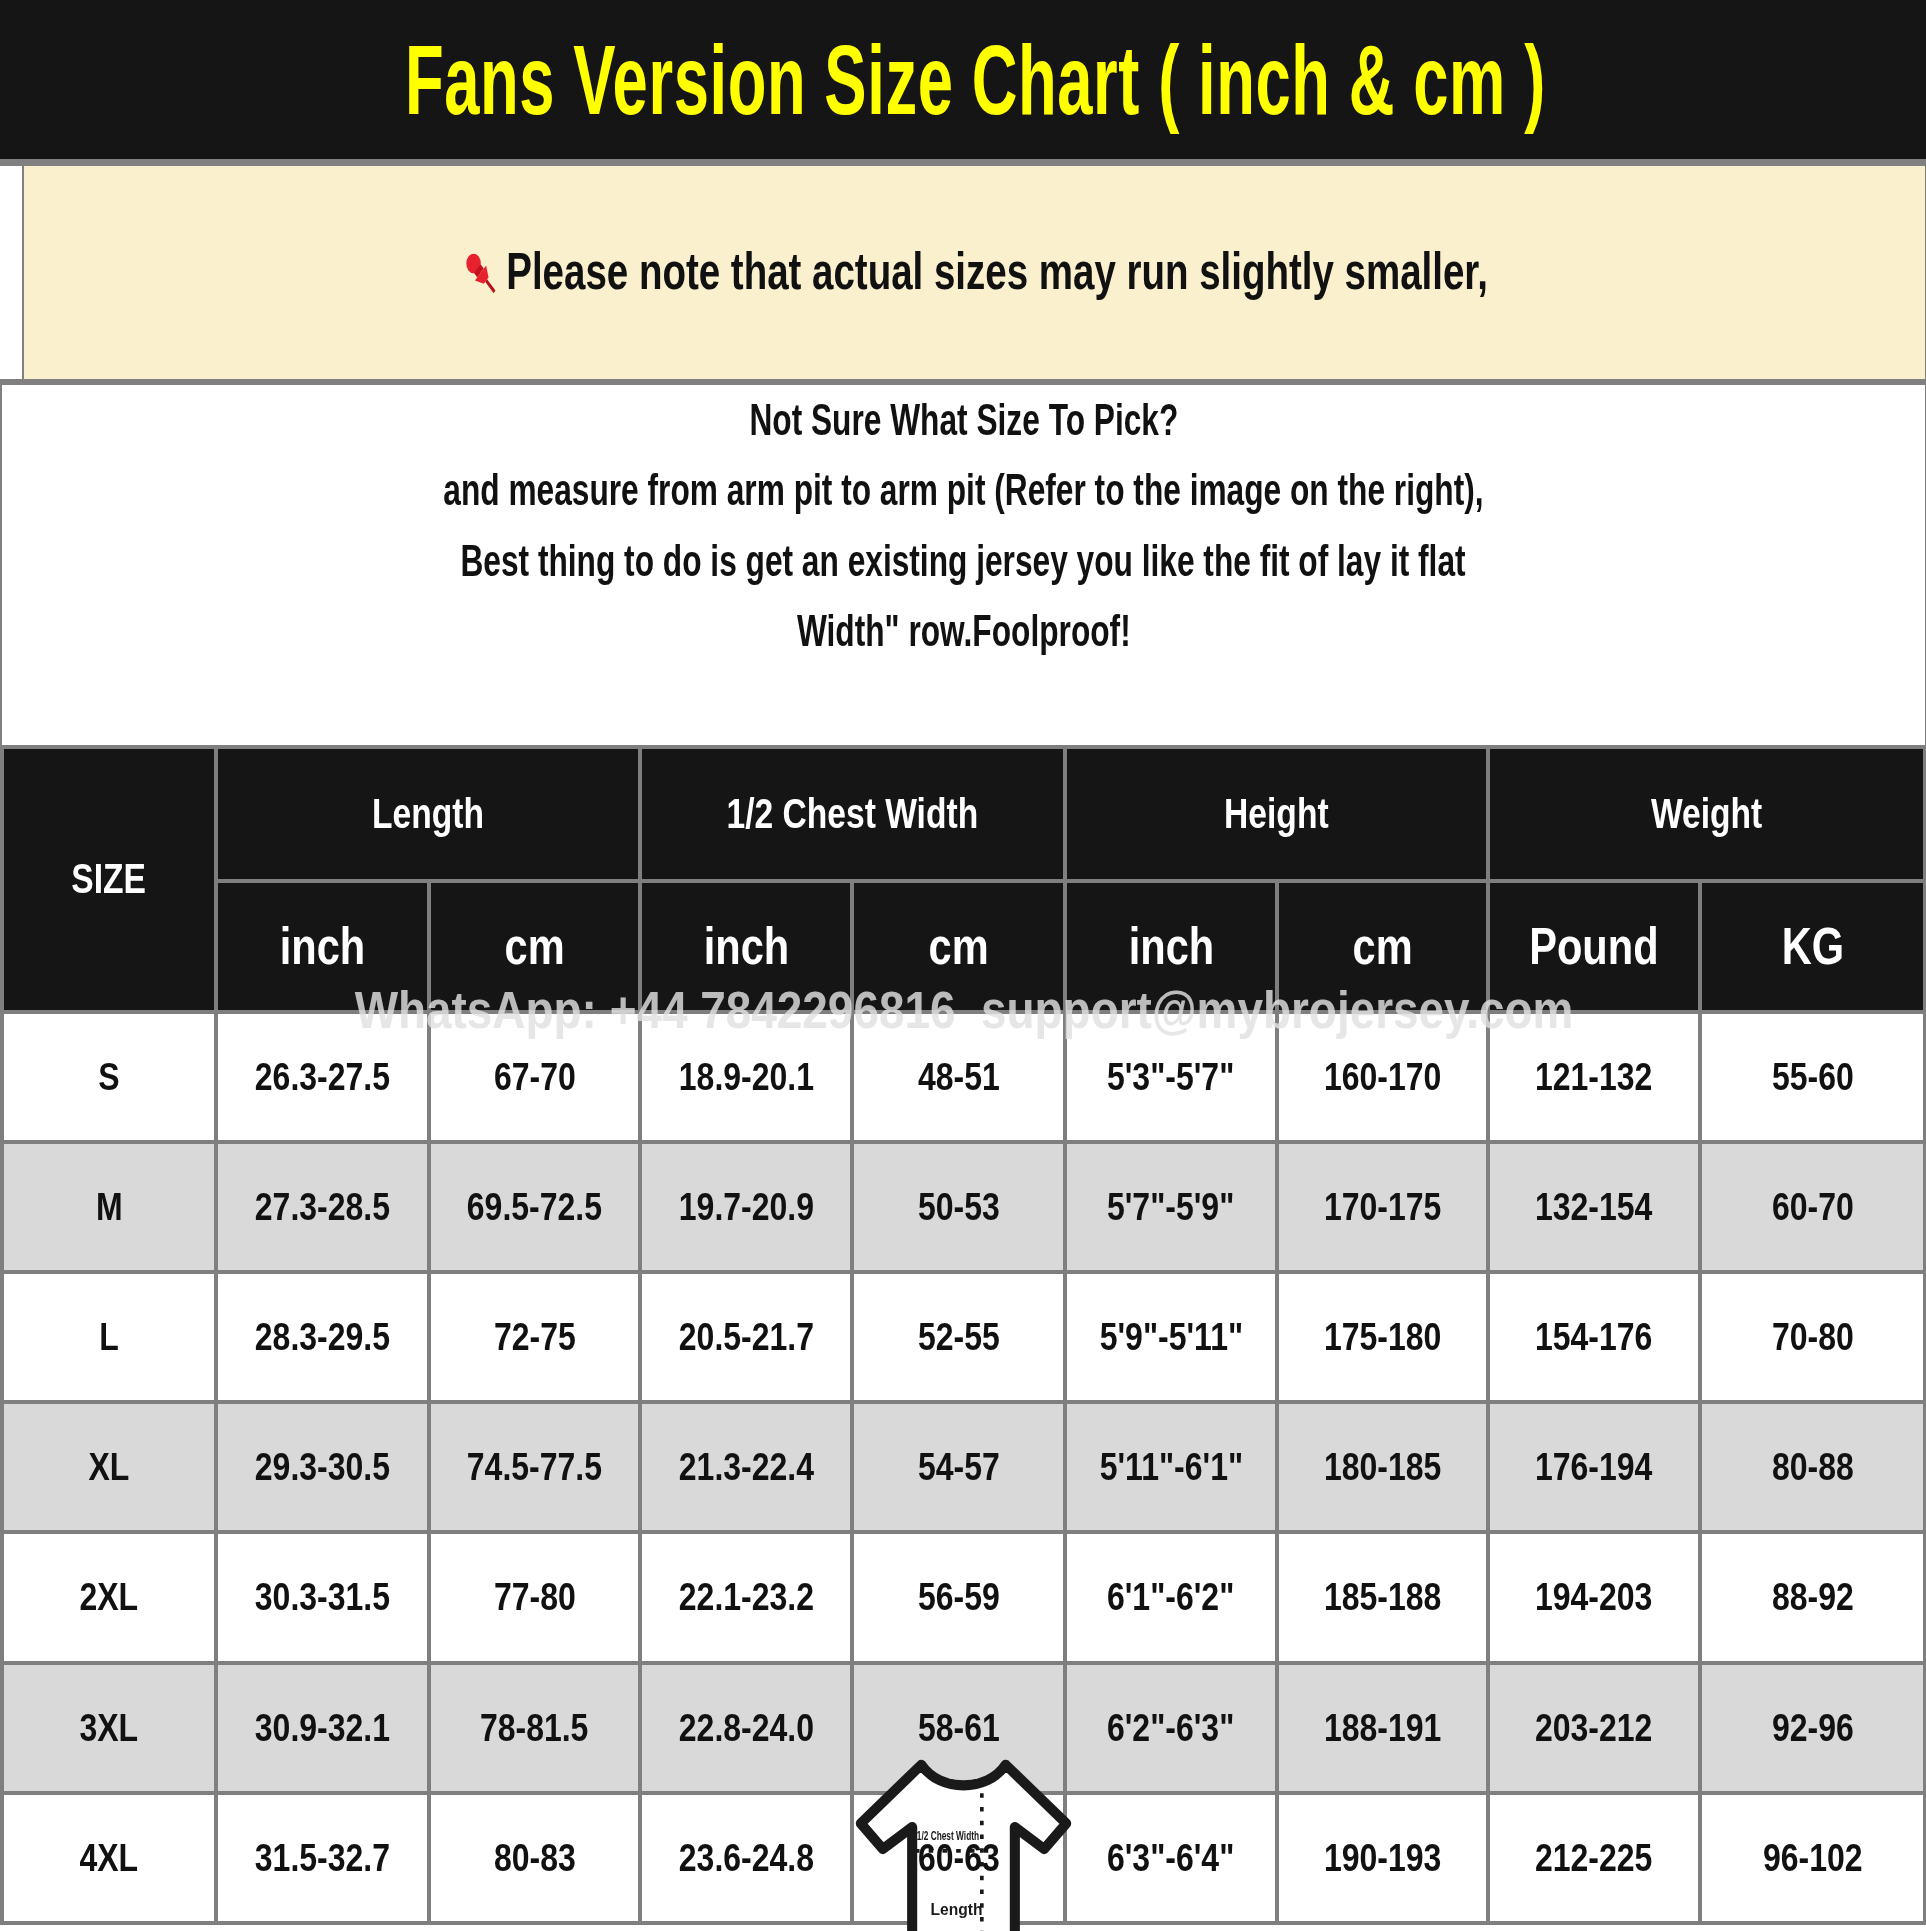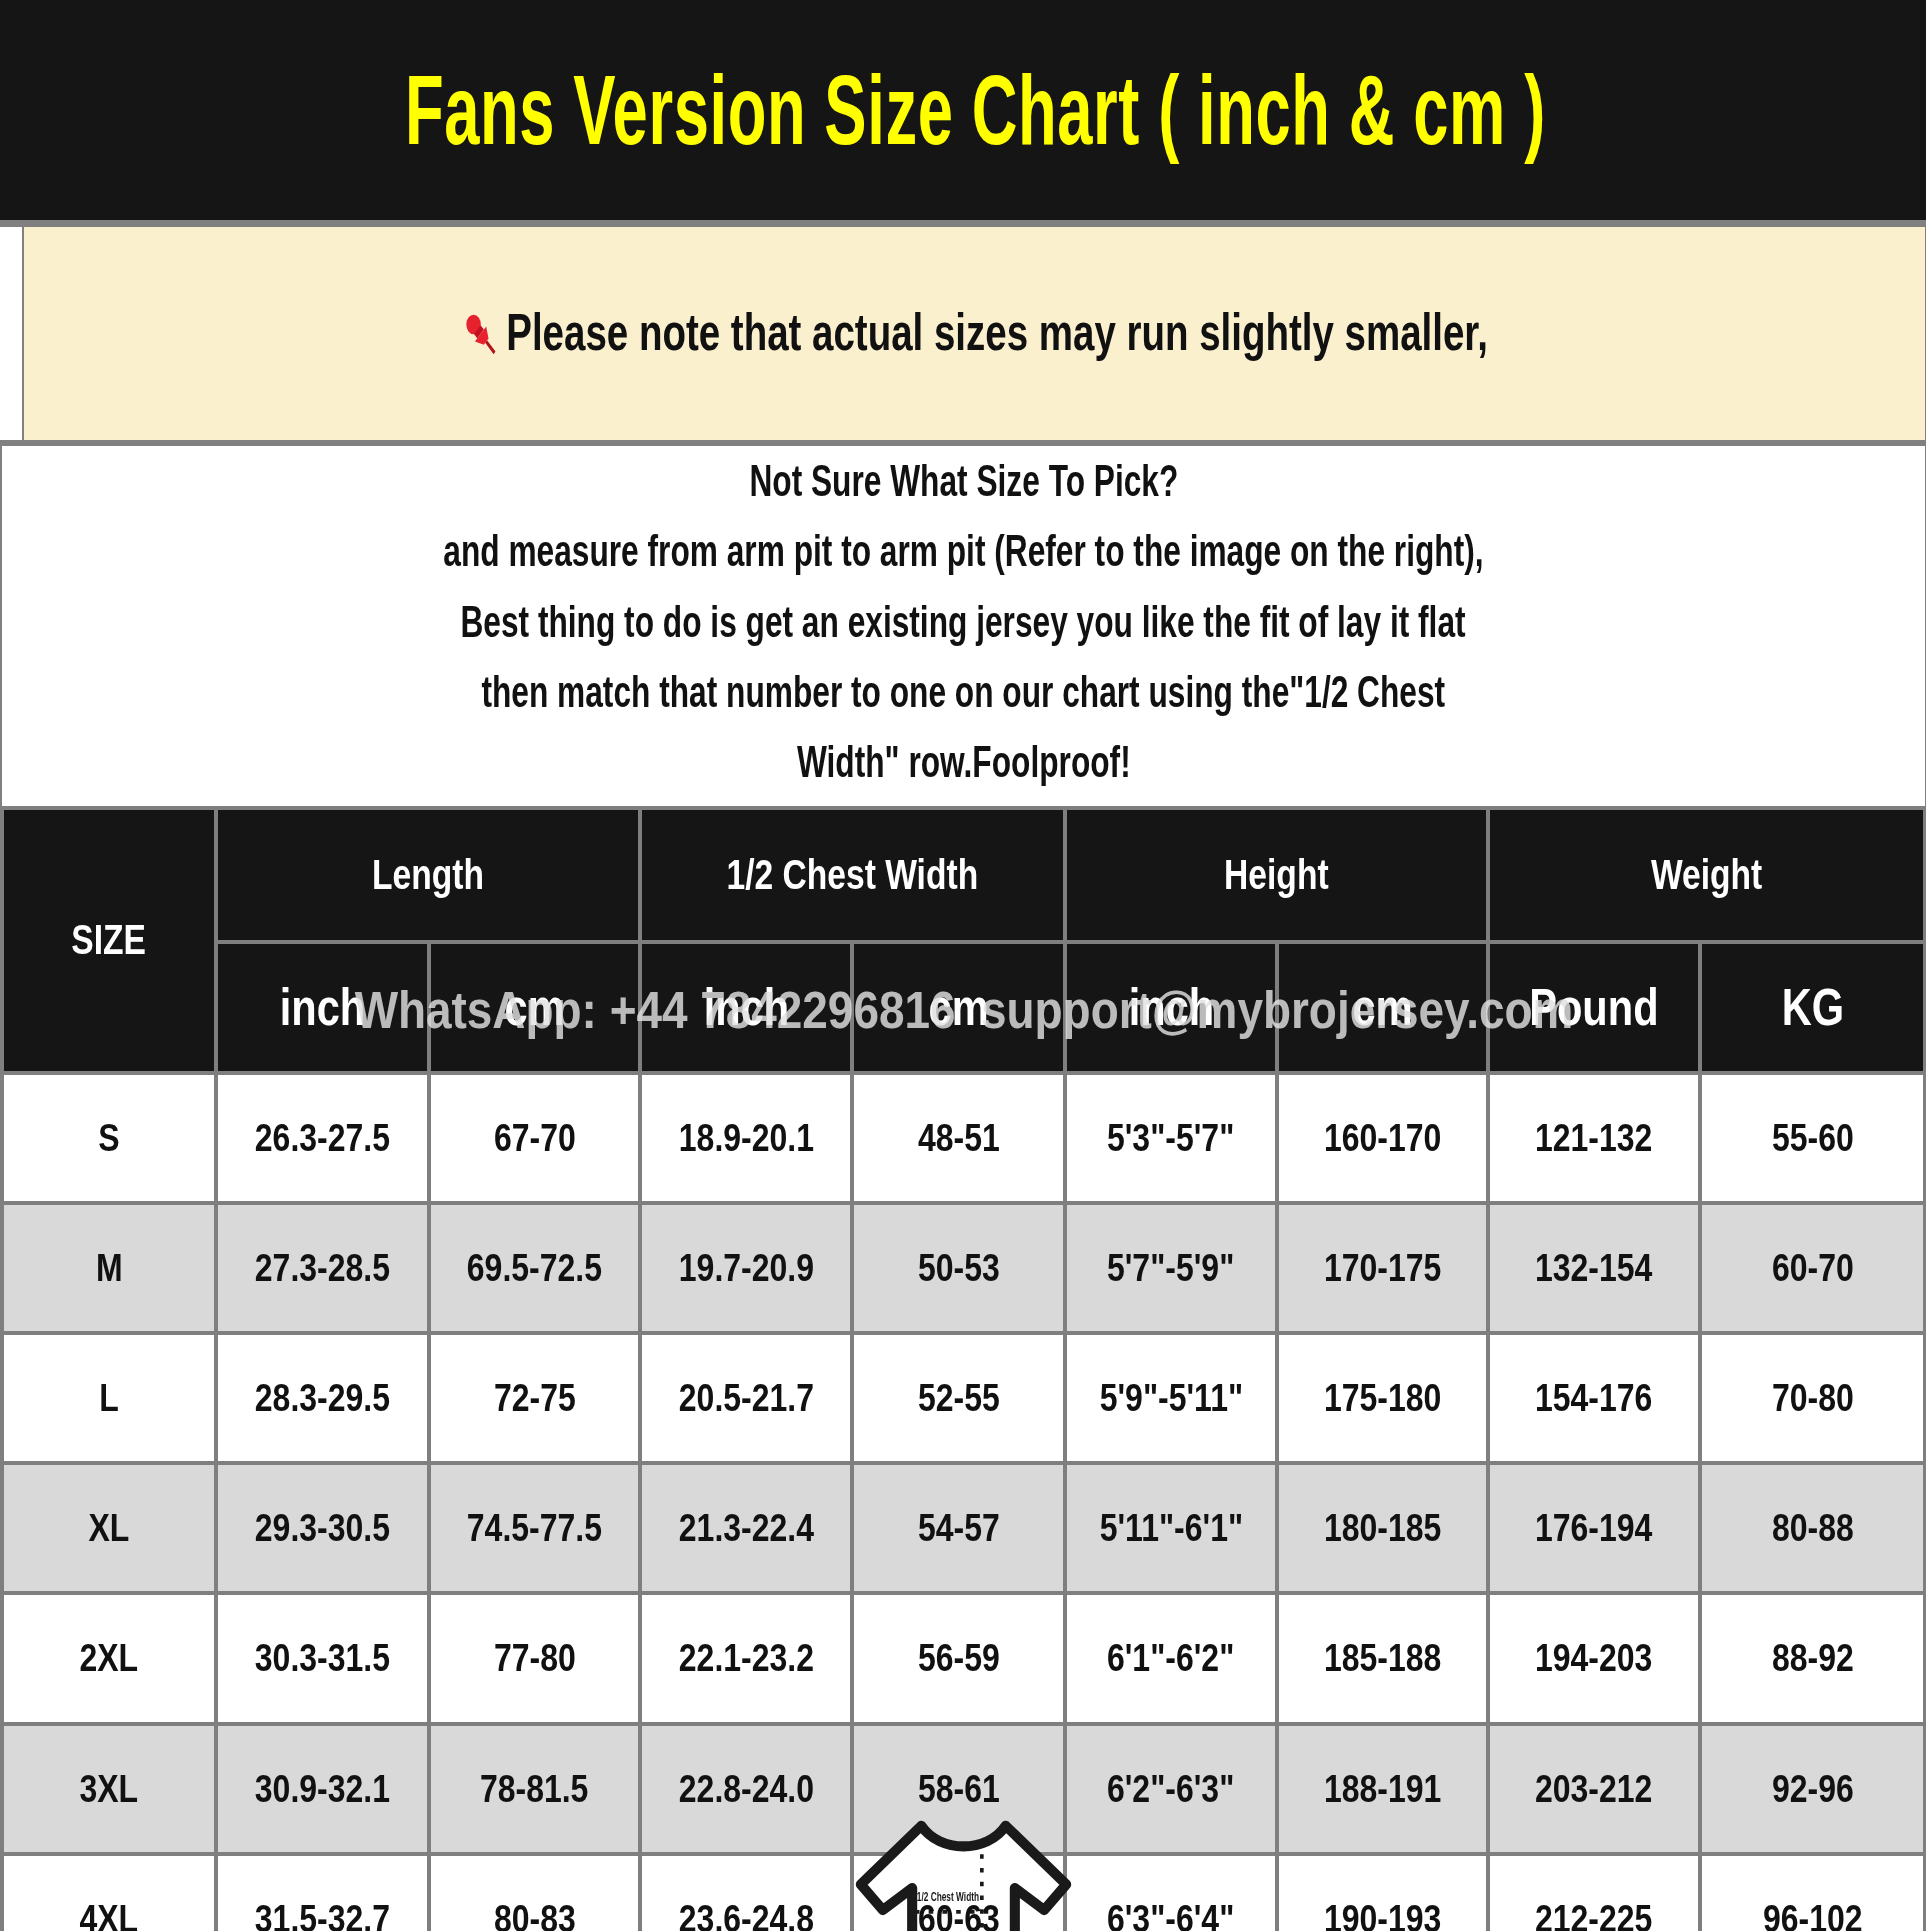--- a/index.html
+++ b/index.html
@@ -1,21 +1,21 @@
 <!DOCTYPE html>
 <html style="font-size:14.7px"><head>
 <meta charset="utf-8">
 <style>
   html,body{margin:0;padding:0;background:#ffffff;}
   #page{position:relative;width:1927px;height:1931px;background:#ffffff;overflow:hidden;
         font-family:"Liberation Sans","DejaVu Sans",sans-serif;font-weight:bold;}
   .cx{display:inline-block;transform:scaleX(var(--sx,0.75));transform-origin:50% 50%;white-space:nowrap;}
 
   
-  .title-bar{height:220px;background:#151515;display:flex;align-items:center;justify-content:center;padding-left:24px;}
+  .title-bar{height:159px;background:#151515;display:flex;align-items:center;justify-content:center;padding-left:24px;}
   .title-text{color:#FFFF00;font-size:99px;--sx:0.64;letter-spacing:0.9px;}
 
   
   .sep8{height:7.3px;background:#808080;}
   .sep6{height:5.5px;background:#808080;}
 
   
   .note-section{height:213px;background:#FAF0CE;border-left:2.8px solid #808080;border-right:2.8px solid #808080;
     display:flex;flex-direction:column;align-items:center;justify-content:space-evenly;color:#111;margin-left:22px;}
   .note-line{font-size:52px;--sx:0.74;display:flex;align-items:center;}
@@ -77,21 +77,20 @@
     </div>
   </div>
 
   <div class="sep6"></div>
 
   <div class="instruction-section">
     <div class="instruction-text">
       <div><span class="cx">Not Sure What Size To Pick?</span></div>
       <div><span class="cx">and measure from arm pit to arm pit (Refer to the image on the right),</span></div>
       <div><span class="cx">Best thing to do is get an existing jersey you like the fit of lay it flat</span></div>
-      <div><span class="cx">then match that number to one on our chart using the"1/2 Chest</span></div>
       <div><span class="cx">Width" row.Foolproof!</span></div>
     </div>
     <div class="shirt-wrap">
       <svg viewBox="0 0 300 270">
         <path d="M104,24 C124,54 176,54 196,24 L262,88 L238,116 L206,92 L206,250 L94,250 L94,92 L62,116 L38,88 Z" fill="#ffffff" stroke="#1a1a1a" stroke-width="11" stroke-linejoin="round"></path>
         <line x1="170" y1="40" x2="170" y2="246" stroke="#1a1a1a" stroke-width="4" stroke-dasharray="5 10"></line>
         <line x1="97" y1="118" x2="186" y2="118" stroke="#1a1a1a" stroke-width="4" stroke-dasharray="5 10"></line>
         <text x="99" y="106" font-size="14" textLength="68" lengthAdjust="spacingAndGlyphs" class="shirt-label">1/2 Chest Width</text>
         <text x="114" y="188" font-size="17" class="shirt-label">Length</text>
       </svg>

